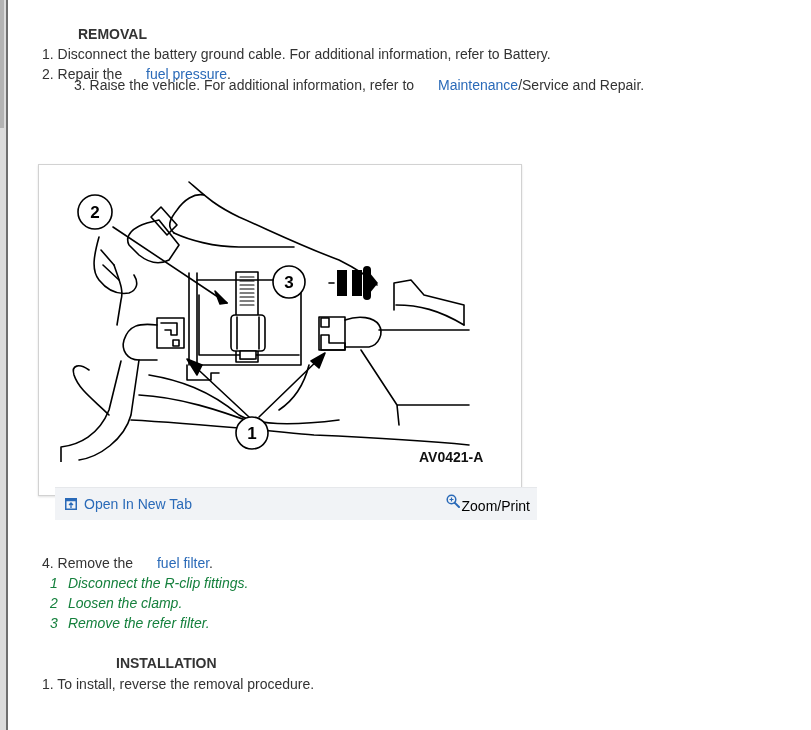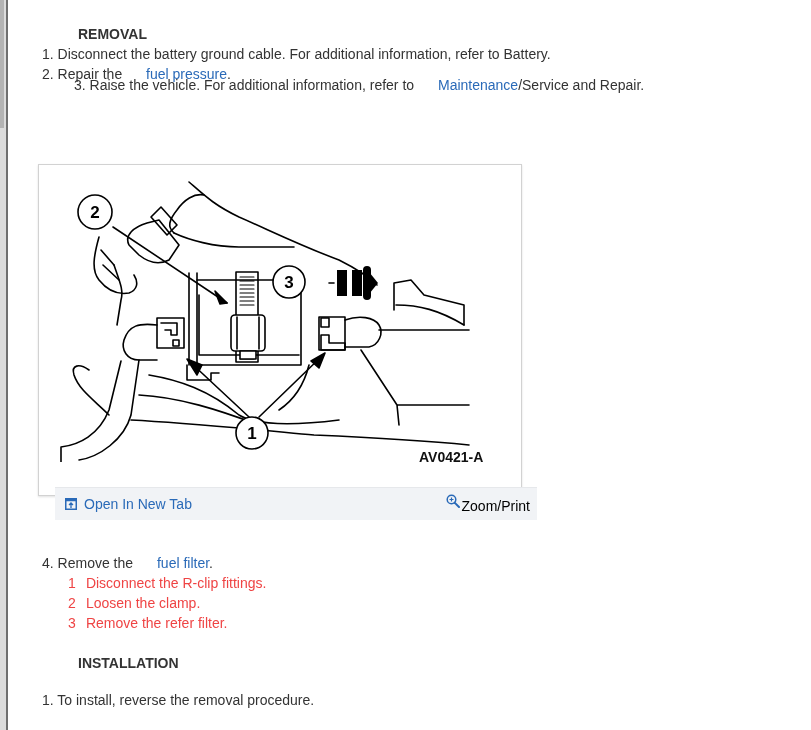--- a/index.html
+++ b/index.html
@@ -58,25 +58,26 @@
     .step {
       position: absolute;
       left: 4px;
       line-height: 18px;
       font-size: 14px;
       color: #333333;
       white-space: nowrap;
     }
     .substep {
       position: absolute;
-      left: 30px;
+      left: 12px;
       line-height: 18px;
       font-size: 14px;
-      color: #ef4444;
+      color: #15803d;
       white-space: nowrap;
+      font-style: italic;
     }
     .substep .num {
       display: inline-block;
       width: 14px;
     }
     a.link {
       color: #2a6ab8;
       text-decoration: none;
       padding-left: 20px;
     }
@@ -281,20 +282,20 @@
   </div>
   <div class="substep" style="top:594px;">
     <span class="num">2</span>
     <span>Loosen the clamp.</span>
   </div>
   <div class="substep" style="top:614px;">
     <span class="num">3</span>
     <span>Remove the refer filter.</span>
   </div>
 
-  <div class="heading" style="top:654px;">INSTALLATION</div>
-
-  <div class="step" style="top:675px;margin-top:16px;">
+  <div class="heading" style="top:654px;margin-left:38px;">INSTALLATION</div>
+
+  <div class="step" style="top:675px;">
     <span>1.</span>
     <span>To install, reverse the removal procedure.</span>
   </div>
 
 </div>
 
 </body></html>

